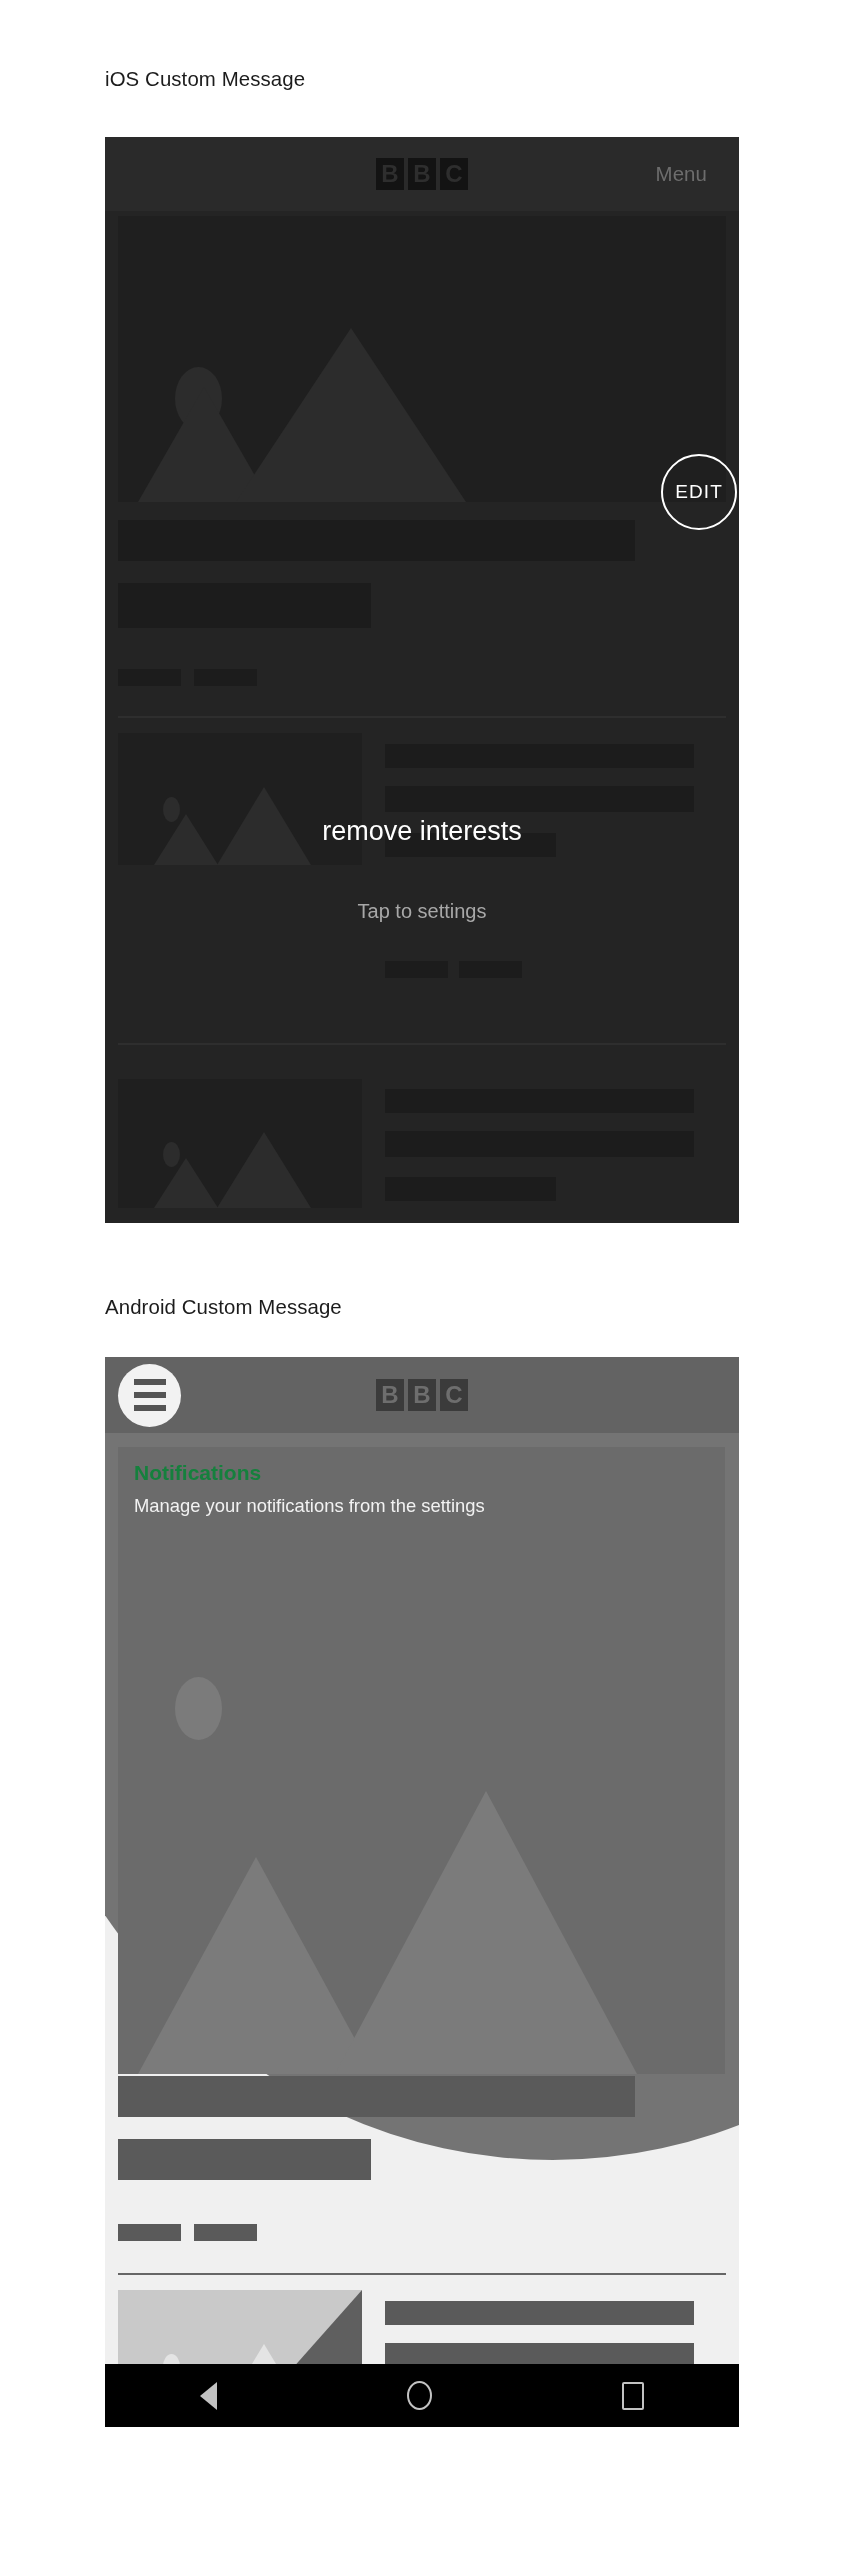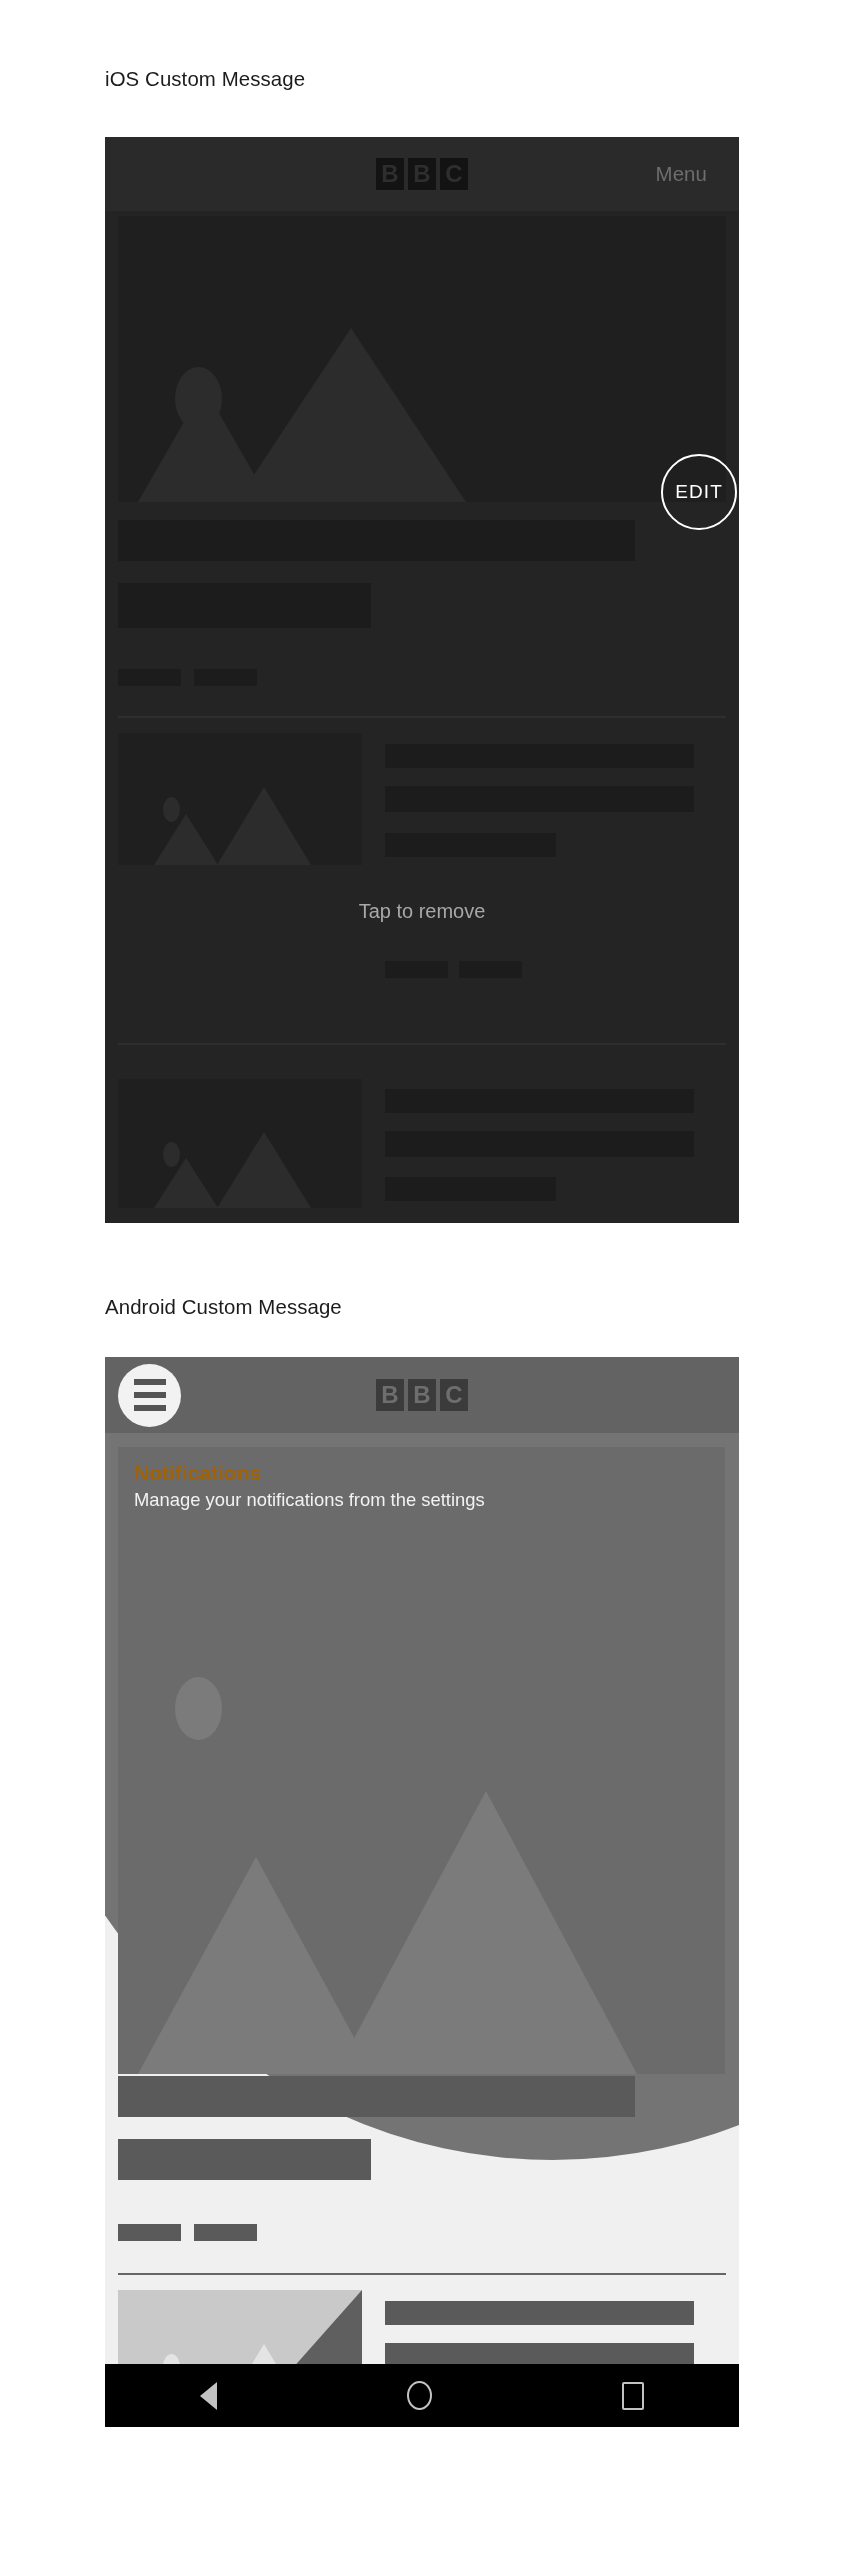--- a/index.html
+++ b/index.html
@@ -123,21 +123,21 @@
     border-radius: 50%;
     background: rgba(40,40,40,0.62);
     pointer-events: none;
   }
 
   .notif-box {
     position: absolute; top: 92px; left: 12px; right: 12px;
     padding: 12px 17px 17px 17px;
   }
   .notif-title {
-    color: #a16207; font-size: 21px; font-weight: 700; margin-bottom: 2px;
+    color: #15803d; font-size: 21px; font-weight: 700; margin-bottom: 8px;
   }
   .notif-body {
     color: #f2f2f2; font-size: 18.4px; line-height: 26px; font-weight: 400;
   }
 
   
   .navbar {
     position: absolute; left: 0; right: 0; bottom: 0; height: 63px;
     background: #000000;
     display: flex; align-items: center; justify-content: space-around;
@@ -205,22 +205,23 @@
       <div class="thumb" style="left:13px;top:942px;width:244px;height:129px;">
         <div class="ph-sun" style="width:17px;height:25px;left:45px;top:63px;background:#2c2c2c;"></div>
         <div class="ph-peak" style="left:36px;bottom:0;border-width:0 32px 50px 32px;border-color:transparent transparent #2c2c2c transparent;"></div>
         <div class="ph-peak" style="left:99px;bottom:0;border-width:0 47px 76px 47px;border-color:transparent transparent #2c2c2c transparent;"></div>
       </div>
       <div class="bar" style="left:280px;top:952px;width:309px;height:24px;"></div>
       <div class="bar" style="left:280px;top:994px;width:309px;height:26px;"></div>
       <div class="bar" style="left:280px;top:1040px;width:171px;height:24px;"></div>
 
       <div class="ios-msg">
-      </div>
-      <div class="ios-dismiss">Tap to remove</div>
+        <div>remove interests</div>
+      </div>
+      <div class="ios-dismiss">Tap to settings</div>
     </div>
   </div>
 
   <div class="section-title" id="android-title">Android Custom Message</div>
 
   <div class="phone" id="android-phone">
     <div class="and-root">
 
       <div class="thumb light" style="left:13px;top:90px;width:244px;height:132px;">
         <div class="ph-sun" style="width:17px;height:25px;left:45px;top:64px;background:#e4e4e4;"></div>

